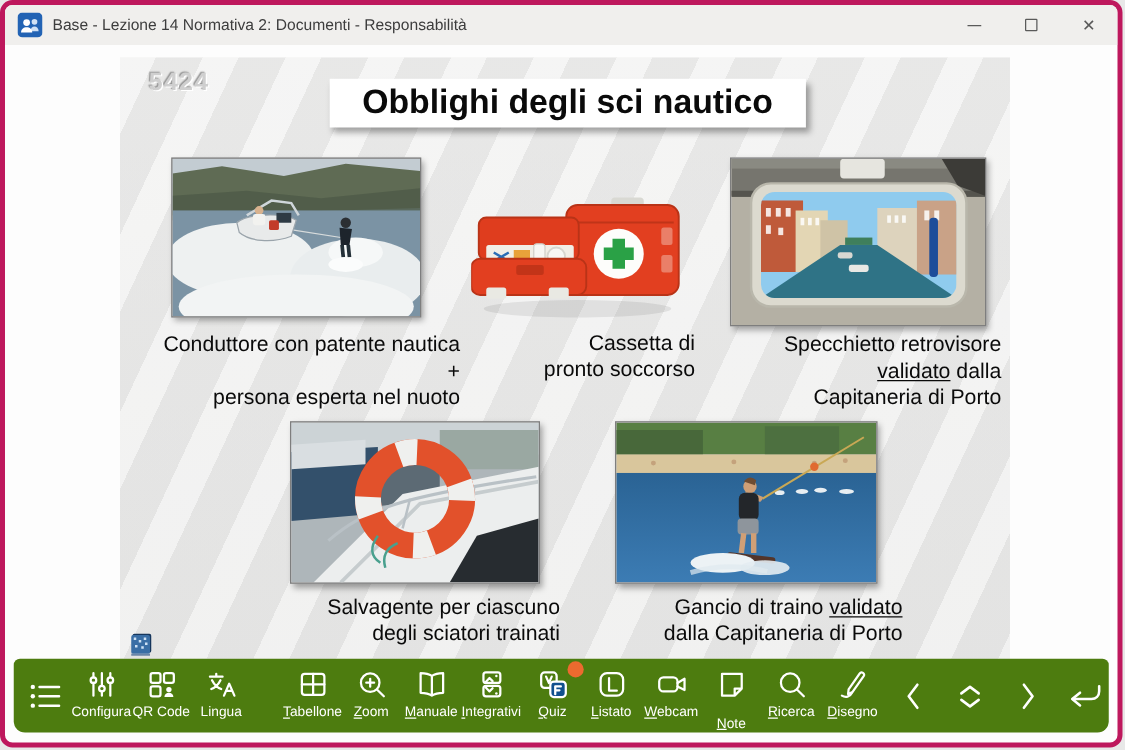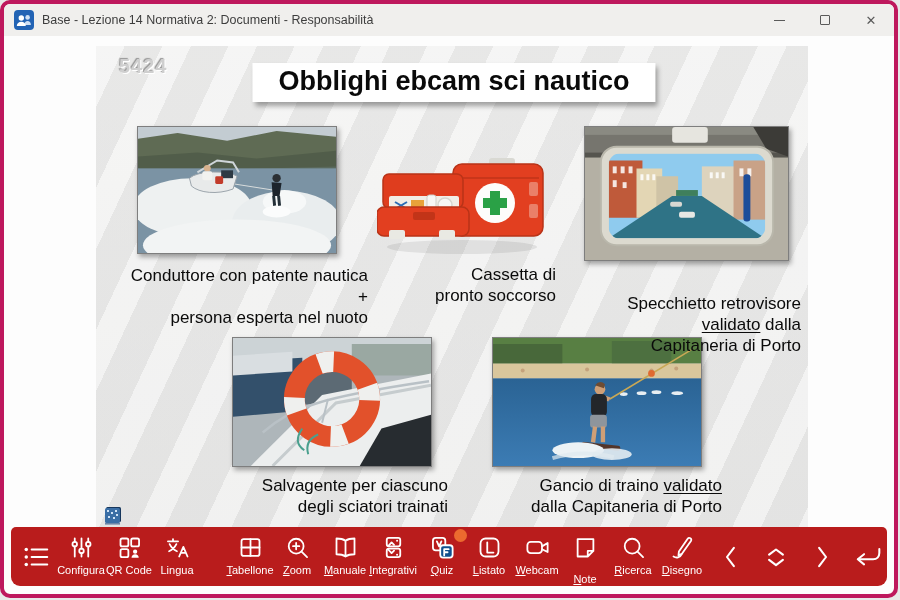--- a/index.html
+++ b/index.html
@@ -56,21 +56,21 @@
     position: absolute; text-align: right; color: #0a0a0a;
     font-size: 17px; line-height: 21px;
   }
   .caption u { text-underline-offset: 2px; }
 
   .pub-logo { position:absolute; width: 18px; height: 19px; }
 
   
   .toolbar {
     position: absolute; left: 7px; right: 7px; bottom: 8px; height: 59px;
-    background: #b91c1c; border-radius: 5px 5px 9px 9px;
+    background: #4d7c0f; border-radius: 5px 5px 9px 9px;
   }
   .tb-item {
     position: absolute; top: 4px; width: 62px; height: 54px;
     display: flex; flex-direction: column; align-items: center; justify-content: flex-start;
     padding-top: 3px; color: #fff; cursor: default;
   }
   .tb-item svg { flex: 0 0 auto; }
   .tb-label { font-size: 11px; margin-top: 3px; white-space: nowrap; color:#fff; }
   .tb-icononly { position: absolute; top: 0; width: 48px; height: 59px;
     display:flex; align-items:center; justify-content:center; color:#fff; }
@@ -104,21 +104,21 @@
       <div class="win-btn">
           <span class="glyph-close">✕</span>
         </div>
     </div>
   </div>
 
   <div class="slide">
     <div class="slide-number">5424</div>
 
     <div class="slide-titlebox">
-      <h1>Obblighi ebcam sci nautico</h1>
+      <h1>Obblighi degli sci nautico</h1>
     </div>
 
     <div class="photo" style="left:41px; top:80px; width:200px; height:128px;">
       <svg viewBox="0 0 200 128" preserveAspectRatio="none">
         <rect width="200" height="128" fill="#8da3b2"></rect>
         <rect width="200" height="20" fill="#c3ccd2"></rect>
         <path d="M0,12 L40,6 L90,14 L140,4 L200,10 L200,40 L0,46 Z" fill="#5f6b54"></path>
         <path d="M0,30 L60,26 L120,32 L200,24 L200,44 L0,50 Z" fill="#4e5a47" opacity=".8"></path>
         <rect y="42" width="200" height="86" fill="#7b93a4"></rect>
         <ellipse cx="55" cy="82" rx="60" ry="30" fill="#eef1f1"></ellipse>
@@ -275,21 +275,21 @@
       <div>Conduttore con patente nautica</div>
       <div>+</div>
       <div>persona esperta nel nuoto</div>
     </div>
 
     <div class="caption" style="left:260px; top:218px; width:200px;">
       <div>Cassetta di</div>
       <div>pronto soccorso</div>
     </div>
 
-    <div class="caption" style="left:475px; top:219px; width:230px;margin-top:28px;">
+    <div class="caption" style="left:475px; top:219px; width:230px;">
       <div>Specchietto retrovisore</div>
       <div><u>validato</u><span> dalla</span></div>
       <div>Capitaneria di Porto</div>
     </div>
 
     <div class="caption" style="left:122px; top:429px; width:230px;">
       <div>Salvagente per ciascuno</div>
       <div>degli sciatori trainati</div>
     </div>
 

